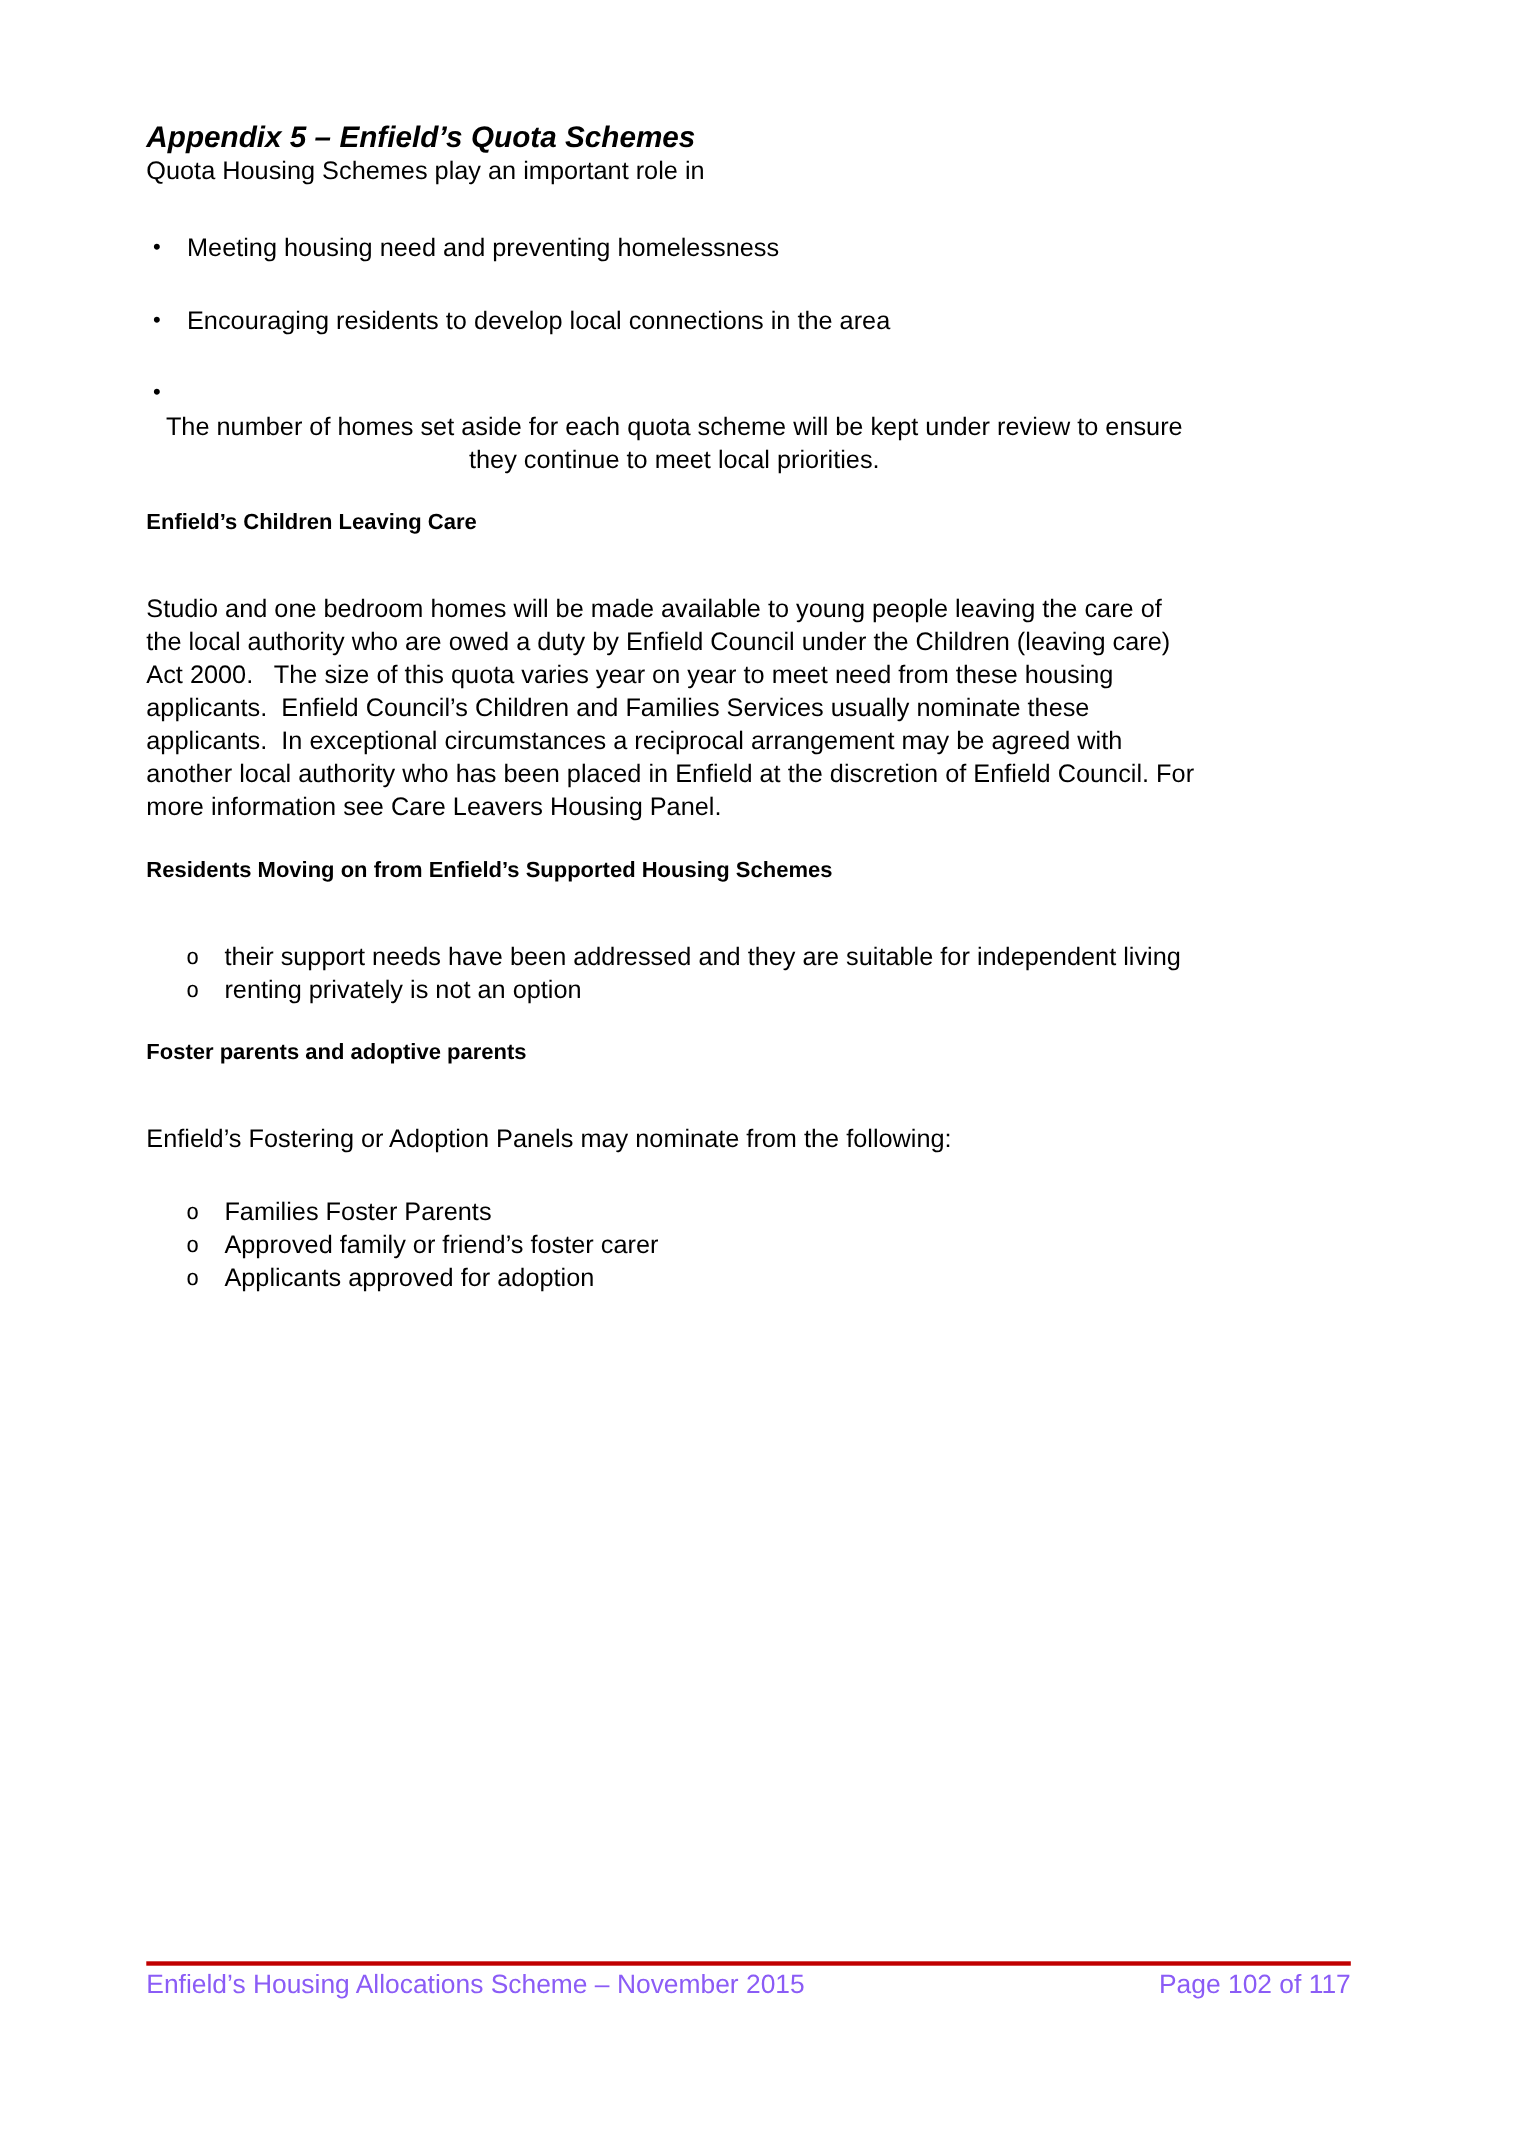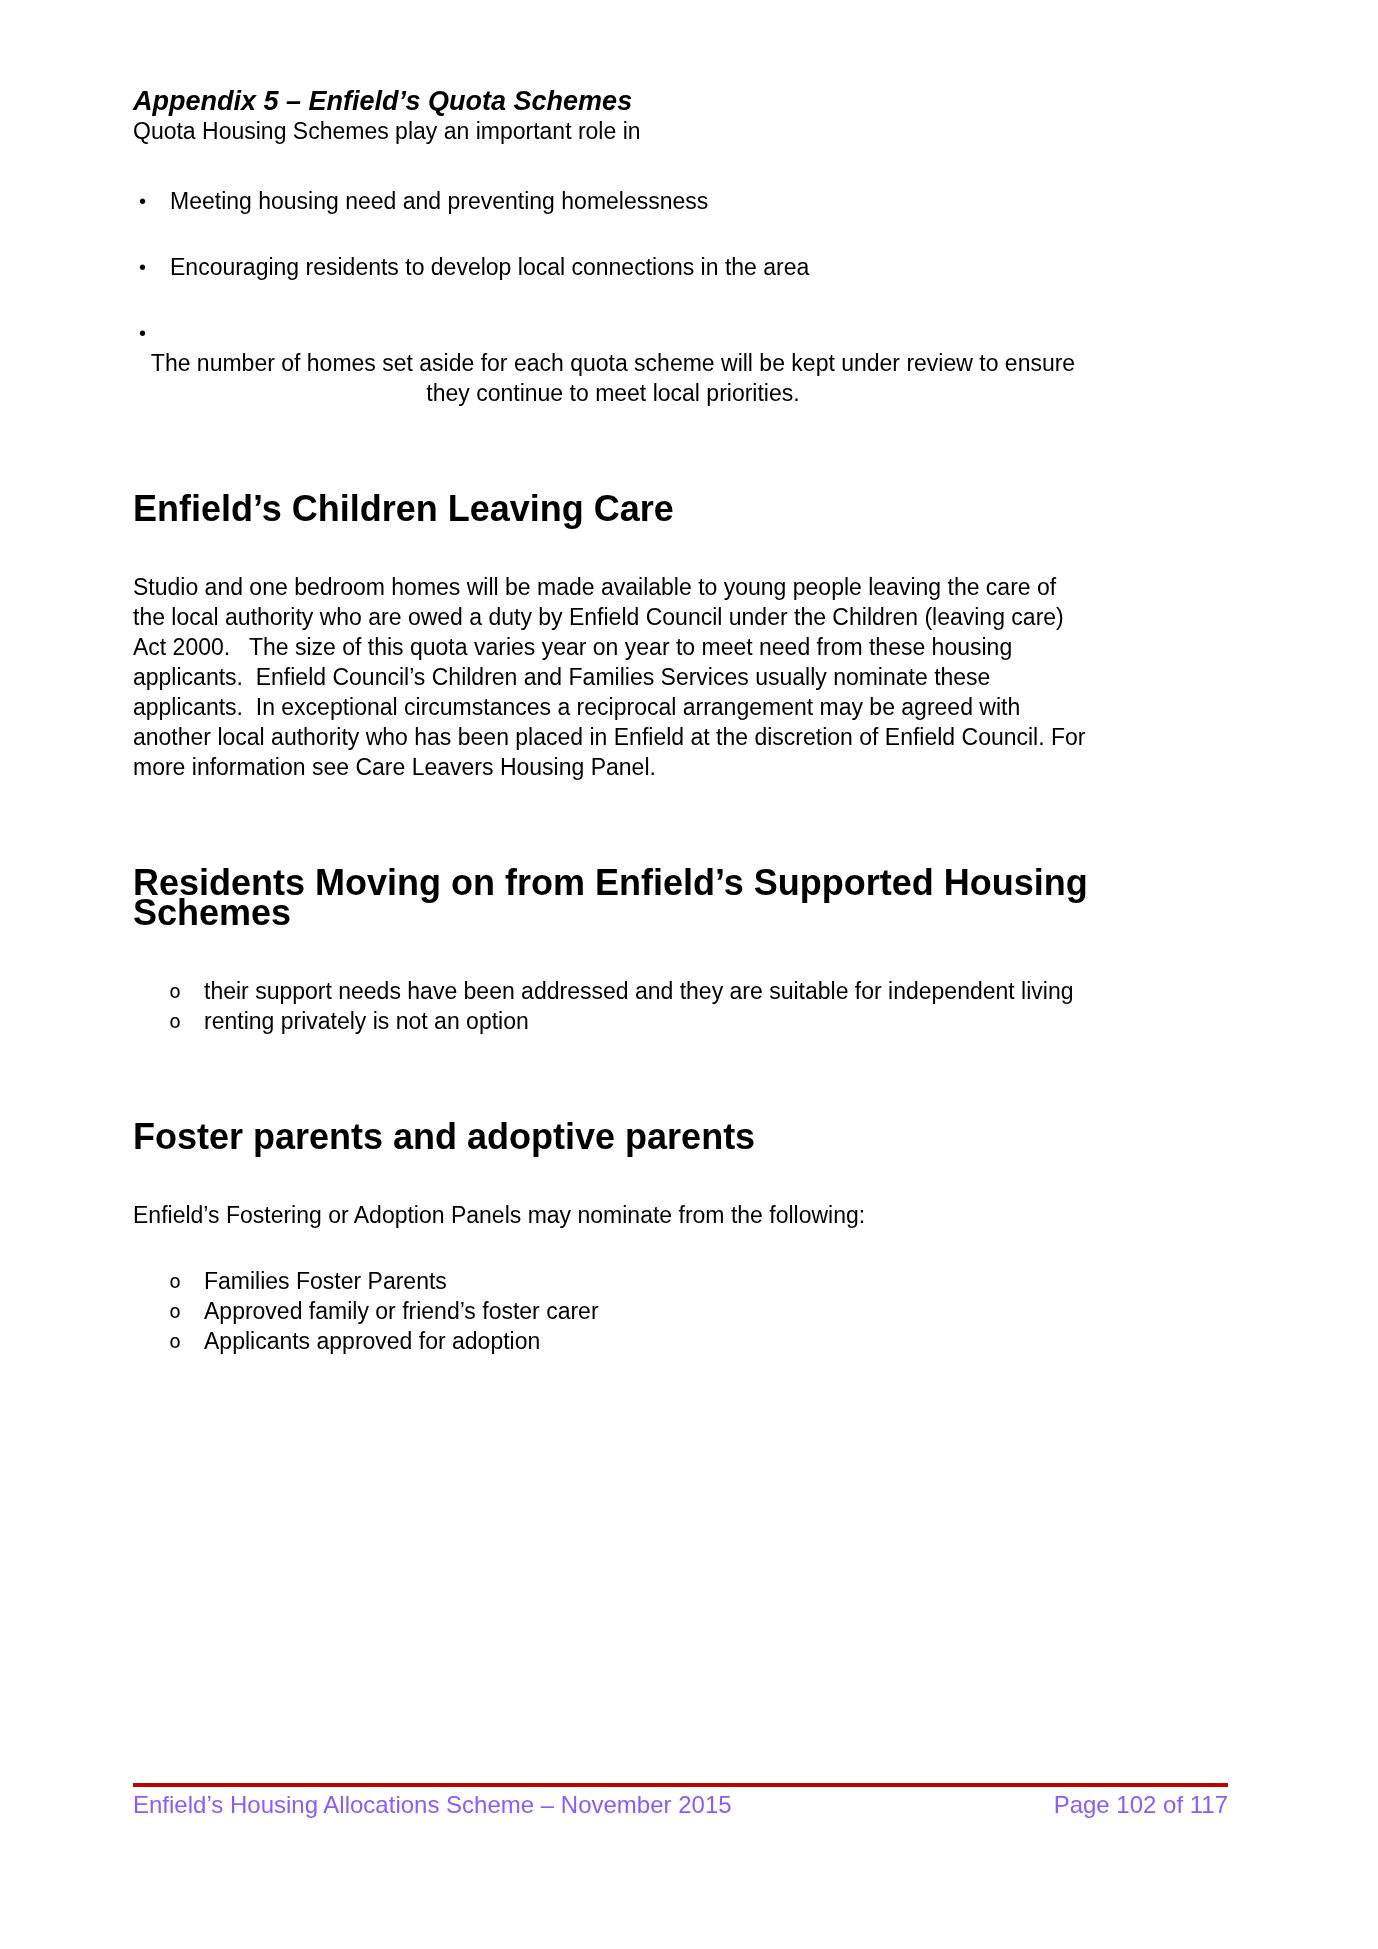--- a/index.html
+++ b/index.html
@@ -12,38 +12,38 @@
     color:#000000;
     overflow:hidden;
   }
   .content {
     position:absolute;
     left:133px;
     top:0;
     width:960px;
   }
   .doc-title {
-    margin:86px 0 0 0;
+    margin:110px 0 0 0;
     font-size:27px;
     line-height:30px;
     font-weight:bold;
     font-style:italic;
   }
   p.body {
     margin:0;
     font-size:23px;
     line-height:30px;
     white-space:pre-wrap;
   }
   .mt-intro   { margin-top:45px; }
   .mt-review  { margin-top:33px;text-align:center; }
   .mt-47      { margin-top:47px; }
   h2.section-heading {
-    margin:86px 0 48px 0;
-    font-size:36px;
+    margin:28px 0 48px 0;
+    font-size:20px;
     line-height:30px;
     font-weight:bold;
     font-style:normal;
   }
   ul.disc-list {
     list-style:none;
     margin:40px 0 0 0;
     padding:0;
   }
   ul.disc-list li {

